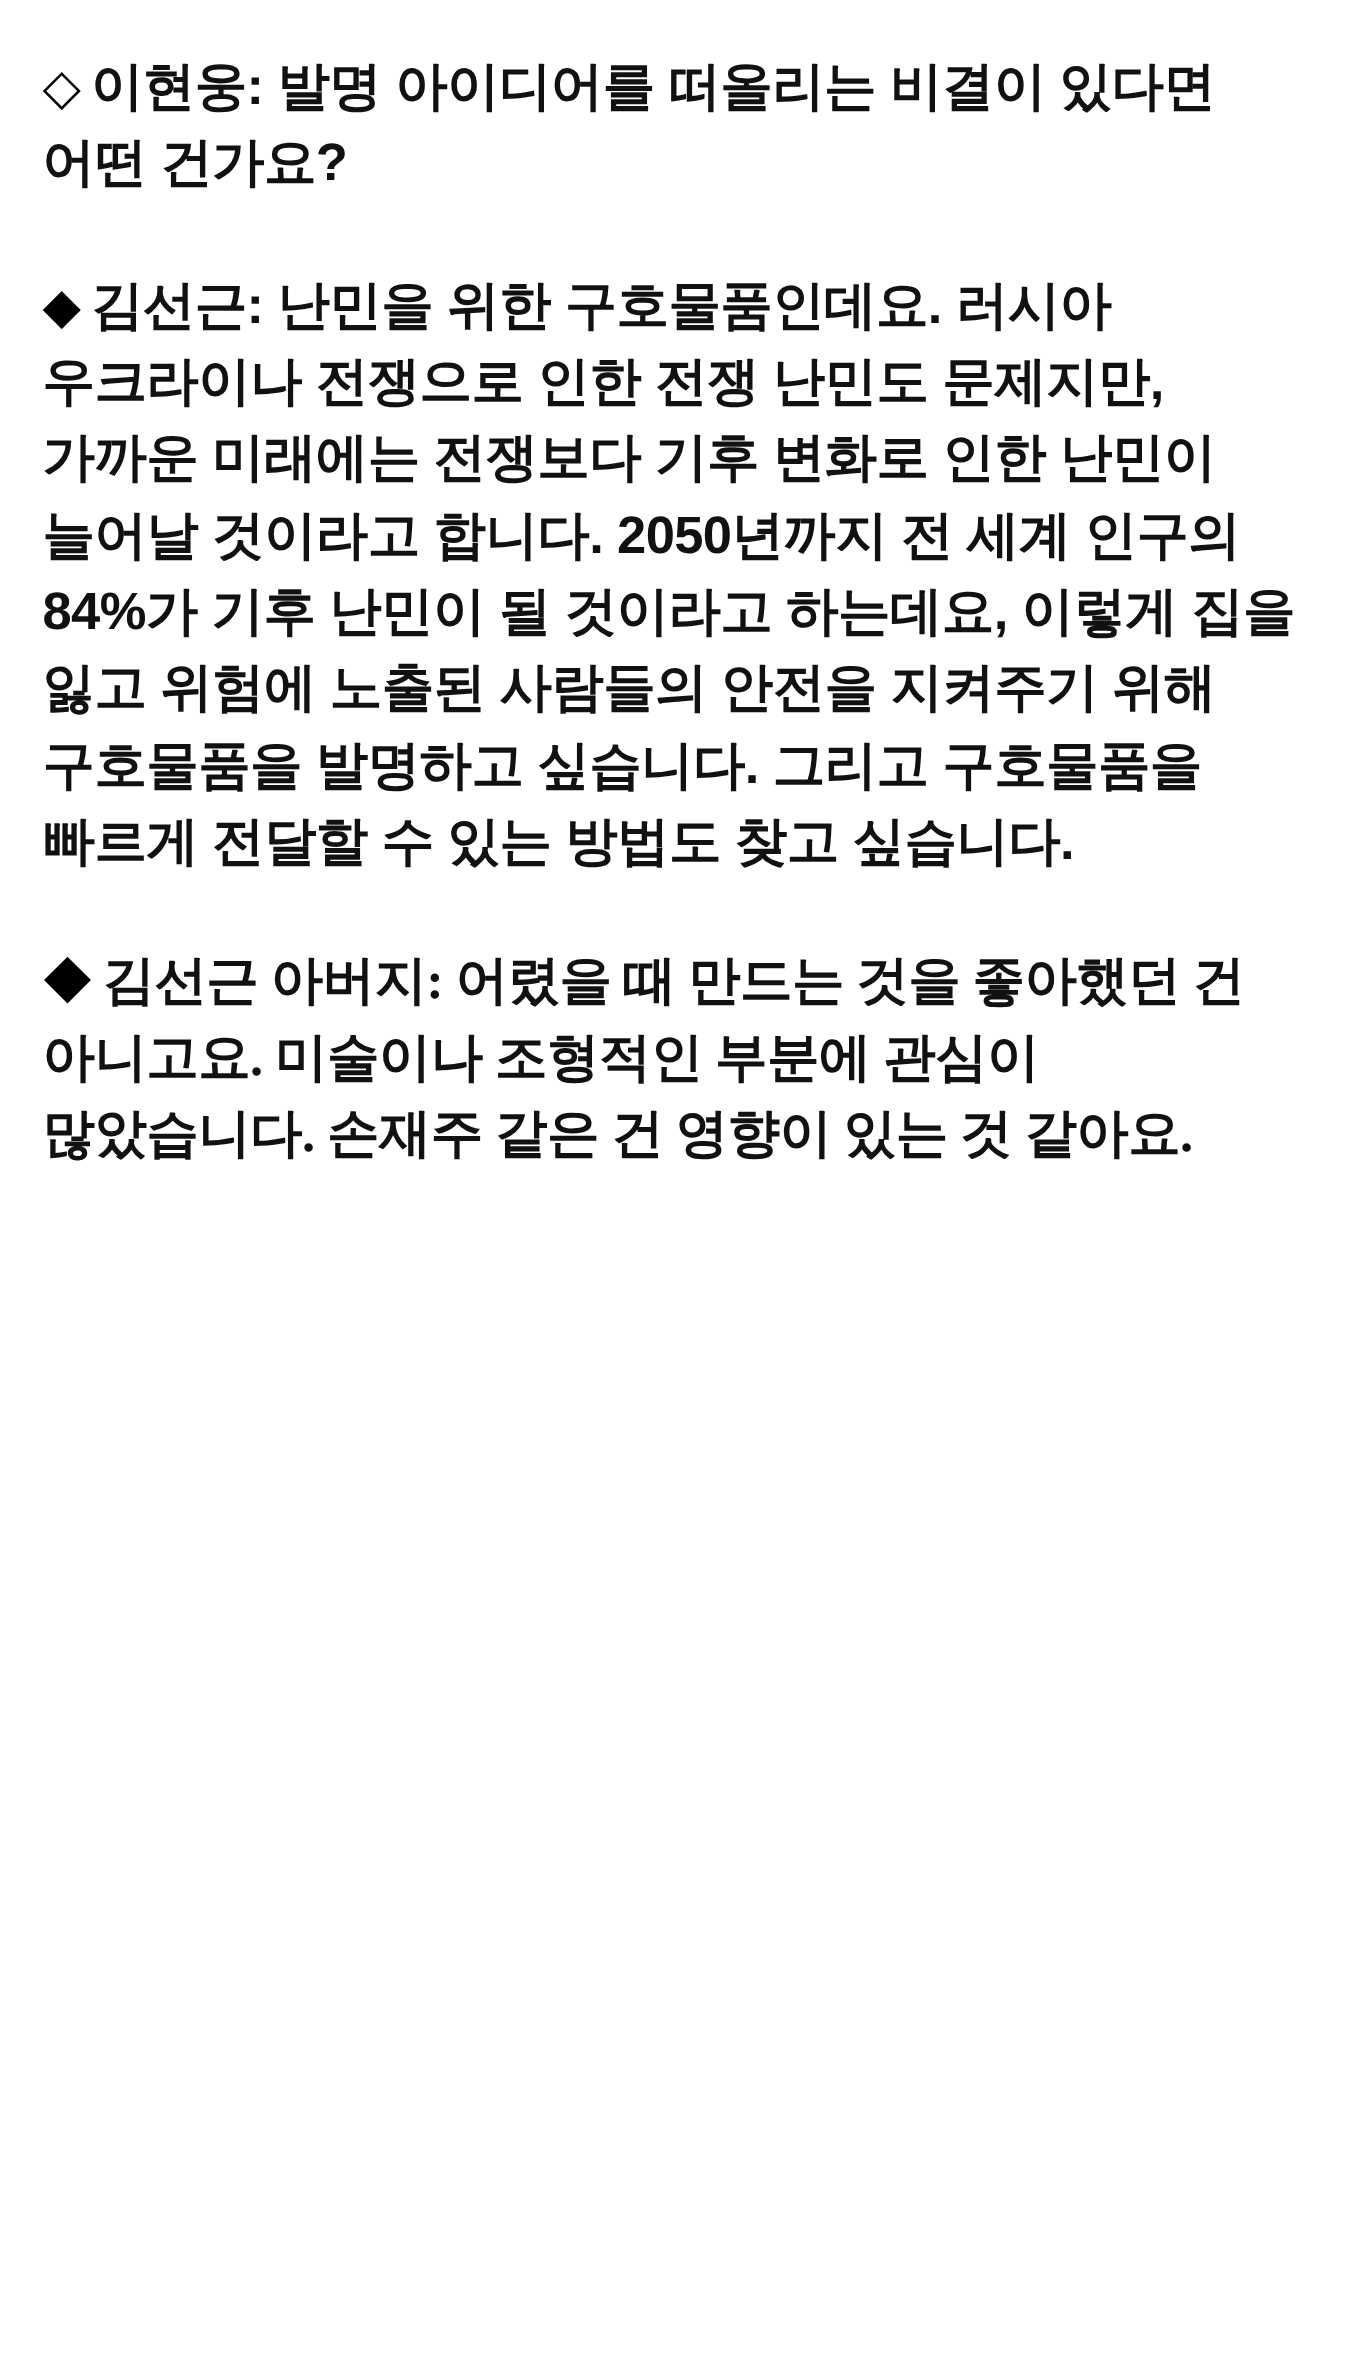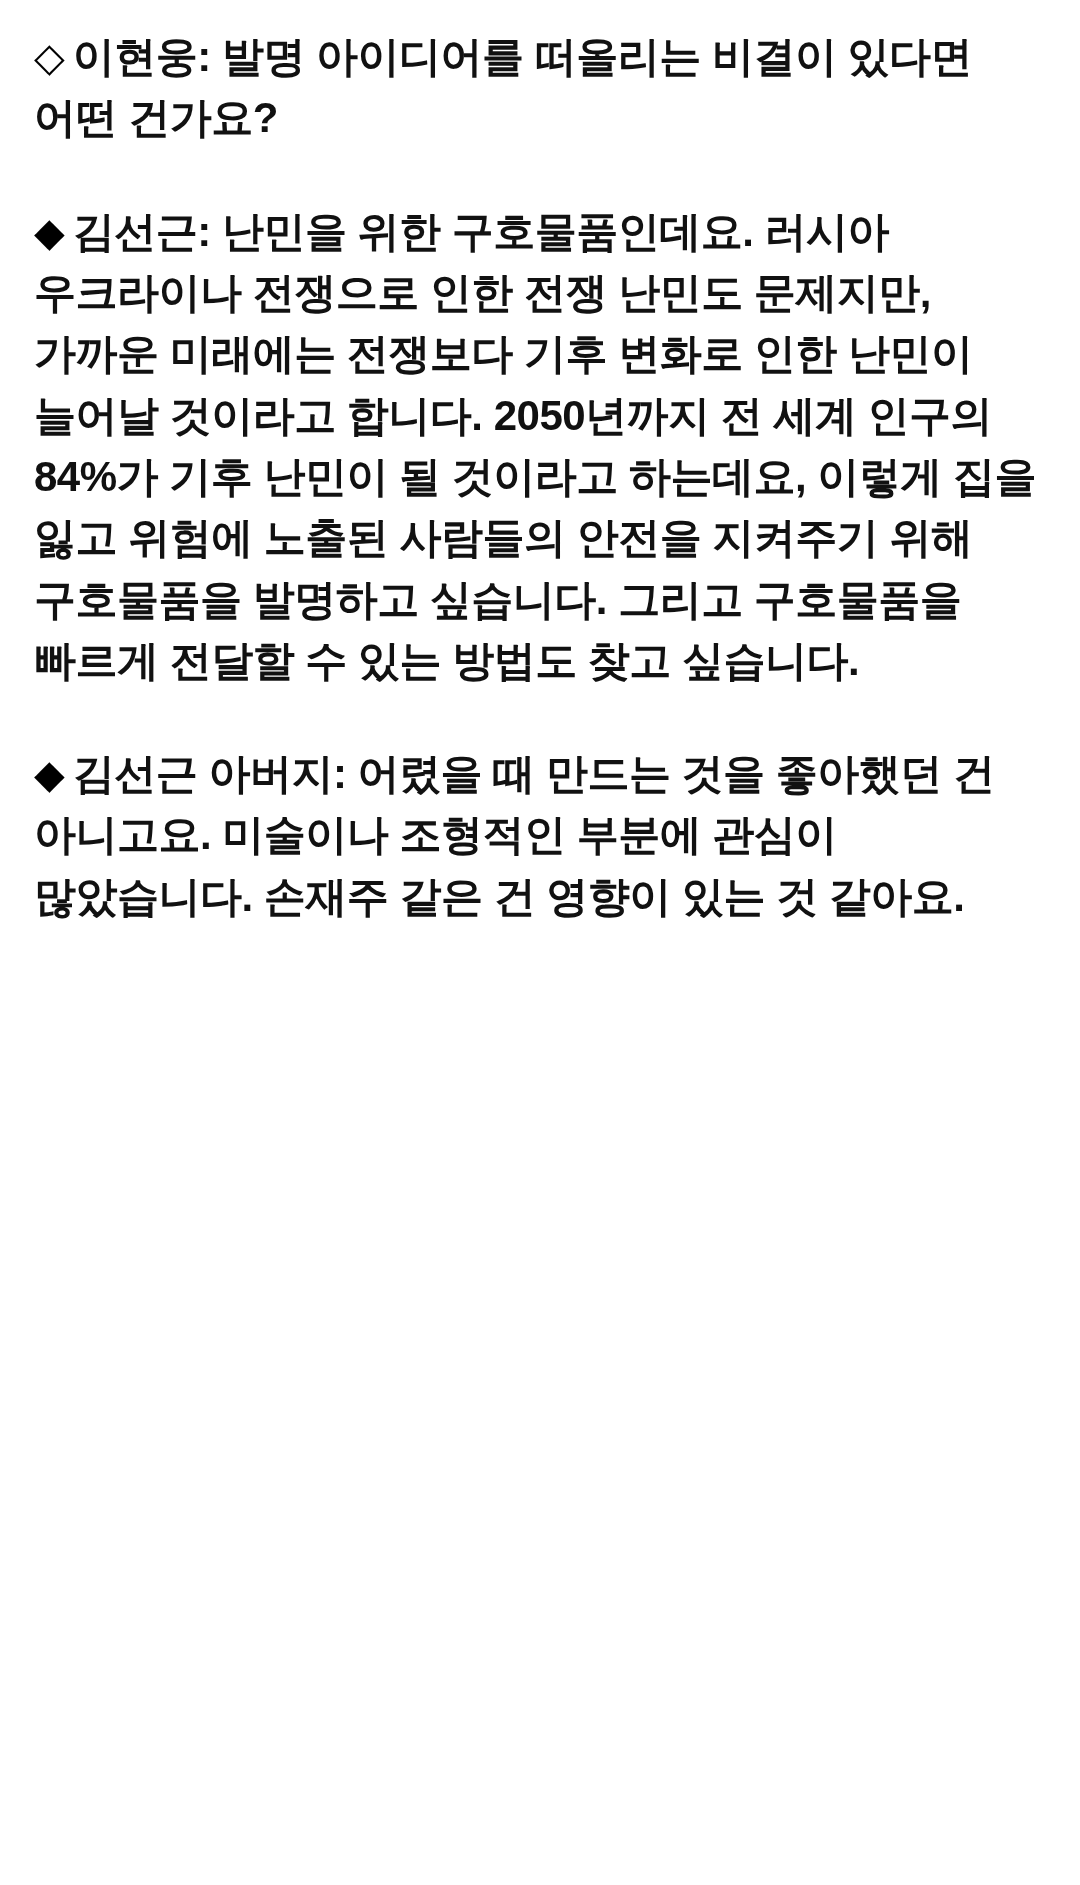--- a/index.html
+++ b/index.html
@@ -16,26 +16,27 @@
   .transcript {
     padding: 26px 34px 30px 34px;
     box-sizing: border-box;
   }
   .qa-block {
     font-size: 42px;
     line-height: 1.46;
     letter-spacing: -0.5px;
     font-weight: 700;
     color: #111111;
-    margin: 0 0 52px 0;
+    margin: 12px 0 52px 0;
     word-break: keep-all;
     white-space: normal;
   }
   .qa-block:last-child {
     margin-bottom: 0;
+    font-family: Liberation Serif, serif;
   }
   .marker {
     display: inline;
     font-size: 40px;
     font-weight: 400;
     letter-spacing: 0;
     margin-right: 8px;
   }
   .marker.hollow {
     color: #000000;

